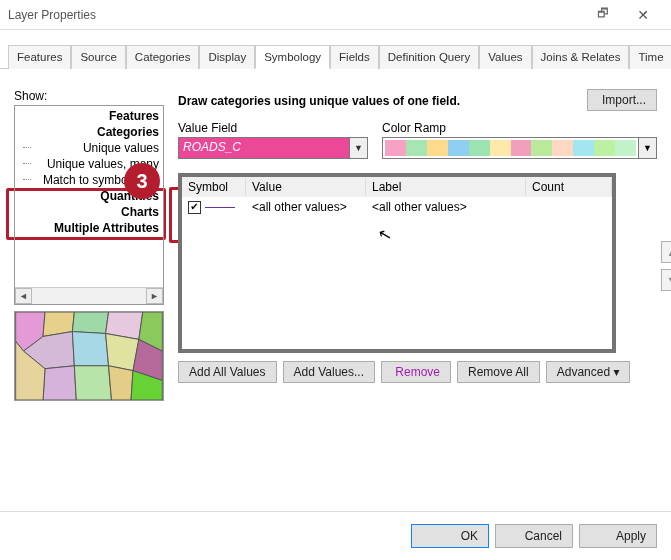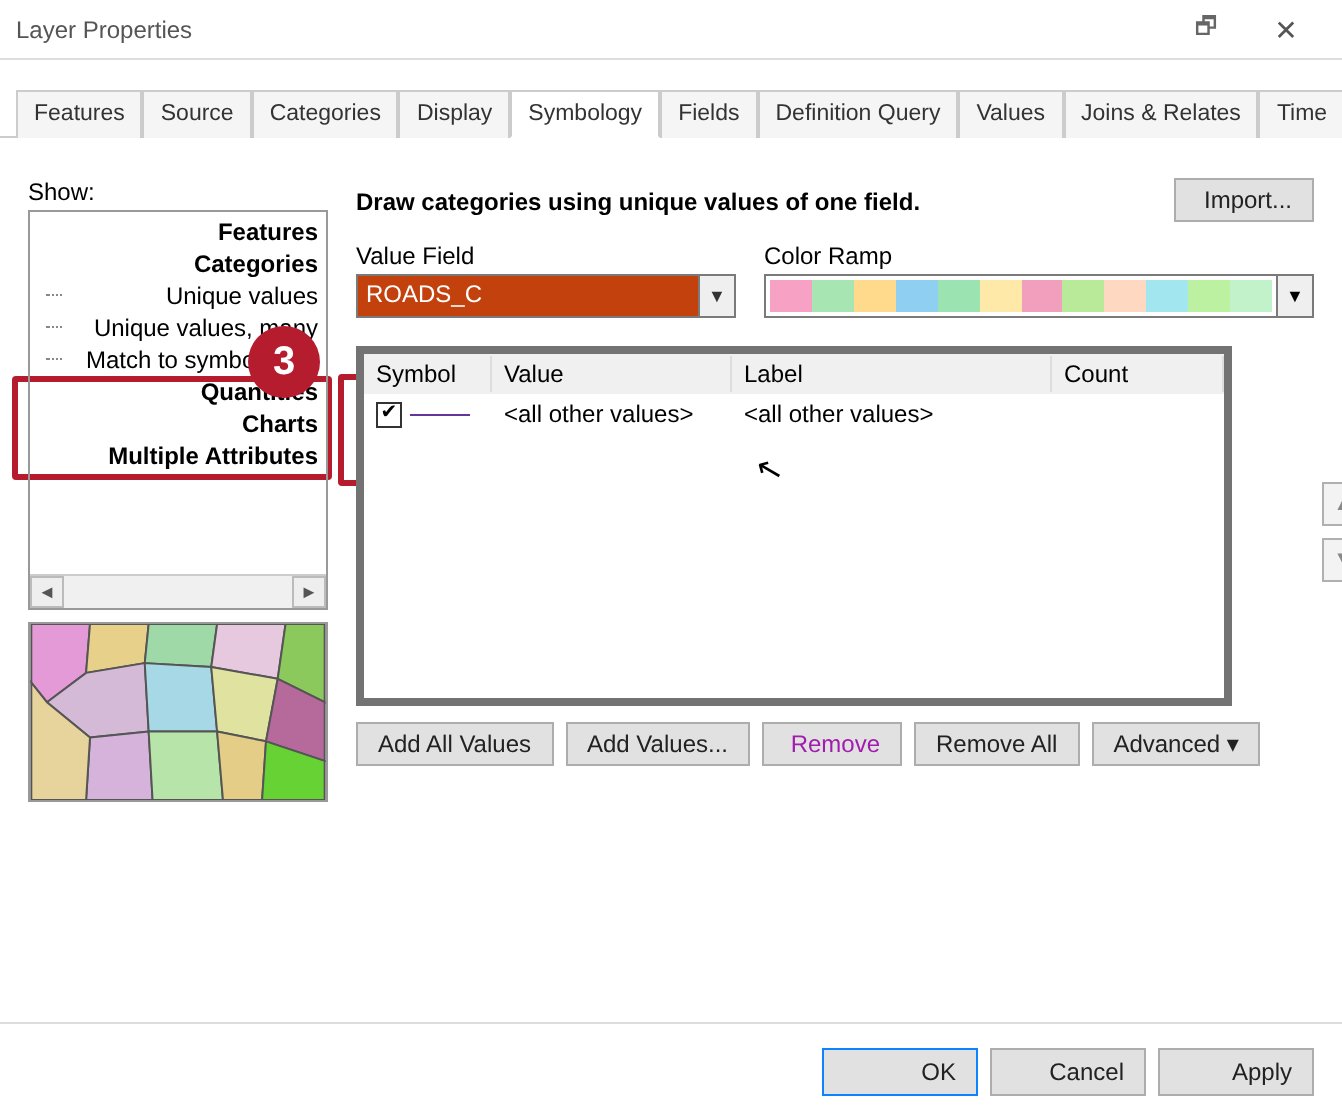--- a/index.html
+++ b/index.html
@@ -118,25 +118,26 @@
   .vf-box { width: 190px; }
   .vf-label { font-size: 12px; margin-bottom: 2px; }
   .vf-select {
     border: 1px solid #7a7a7a;
     height: 22px;
     display: flex; align-items: stretch;
     background: #fff;
   }
   .vf-sel-text {
     flex: 1;
-    background: #c2410c;
+    background: #ec4899;
     color: #fff;
     padding: 2px 4px;
     font-size: 12px;
     overflow: hidden;
+    font-style: italic;
   }
   .vf-caret {
     width: 18px; border-left: 1px solid #7a7a7a;
     display:flex;align-items:center;justify-content:center;
     font-size: 9px; color:#333; background:#efefef;
   }
   .cursor {
     position: absolute;
     left: 378px; top: 156px;
     font-size: 16px; color:#000;

